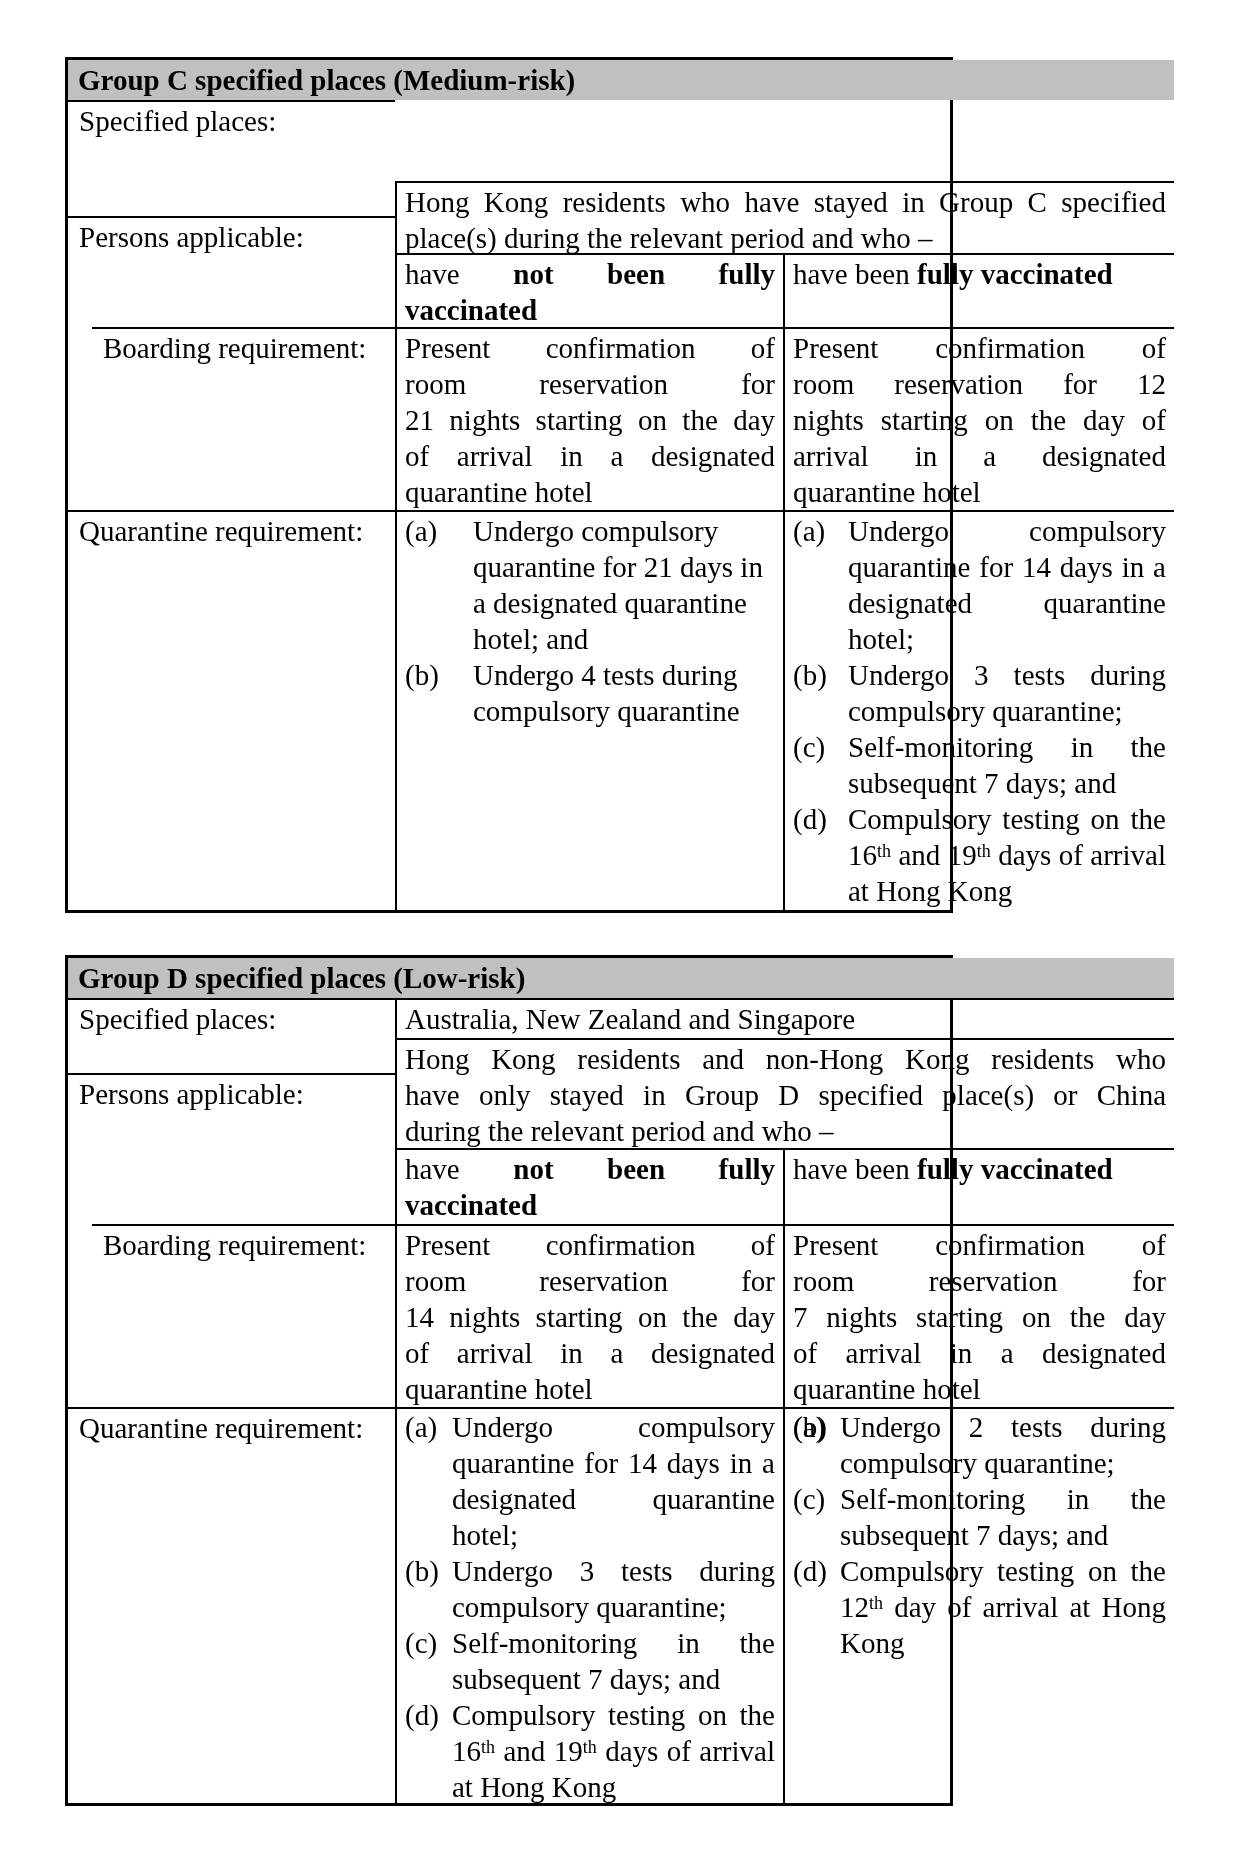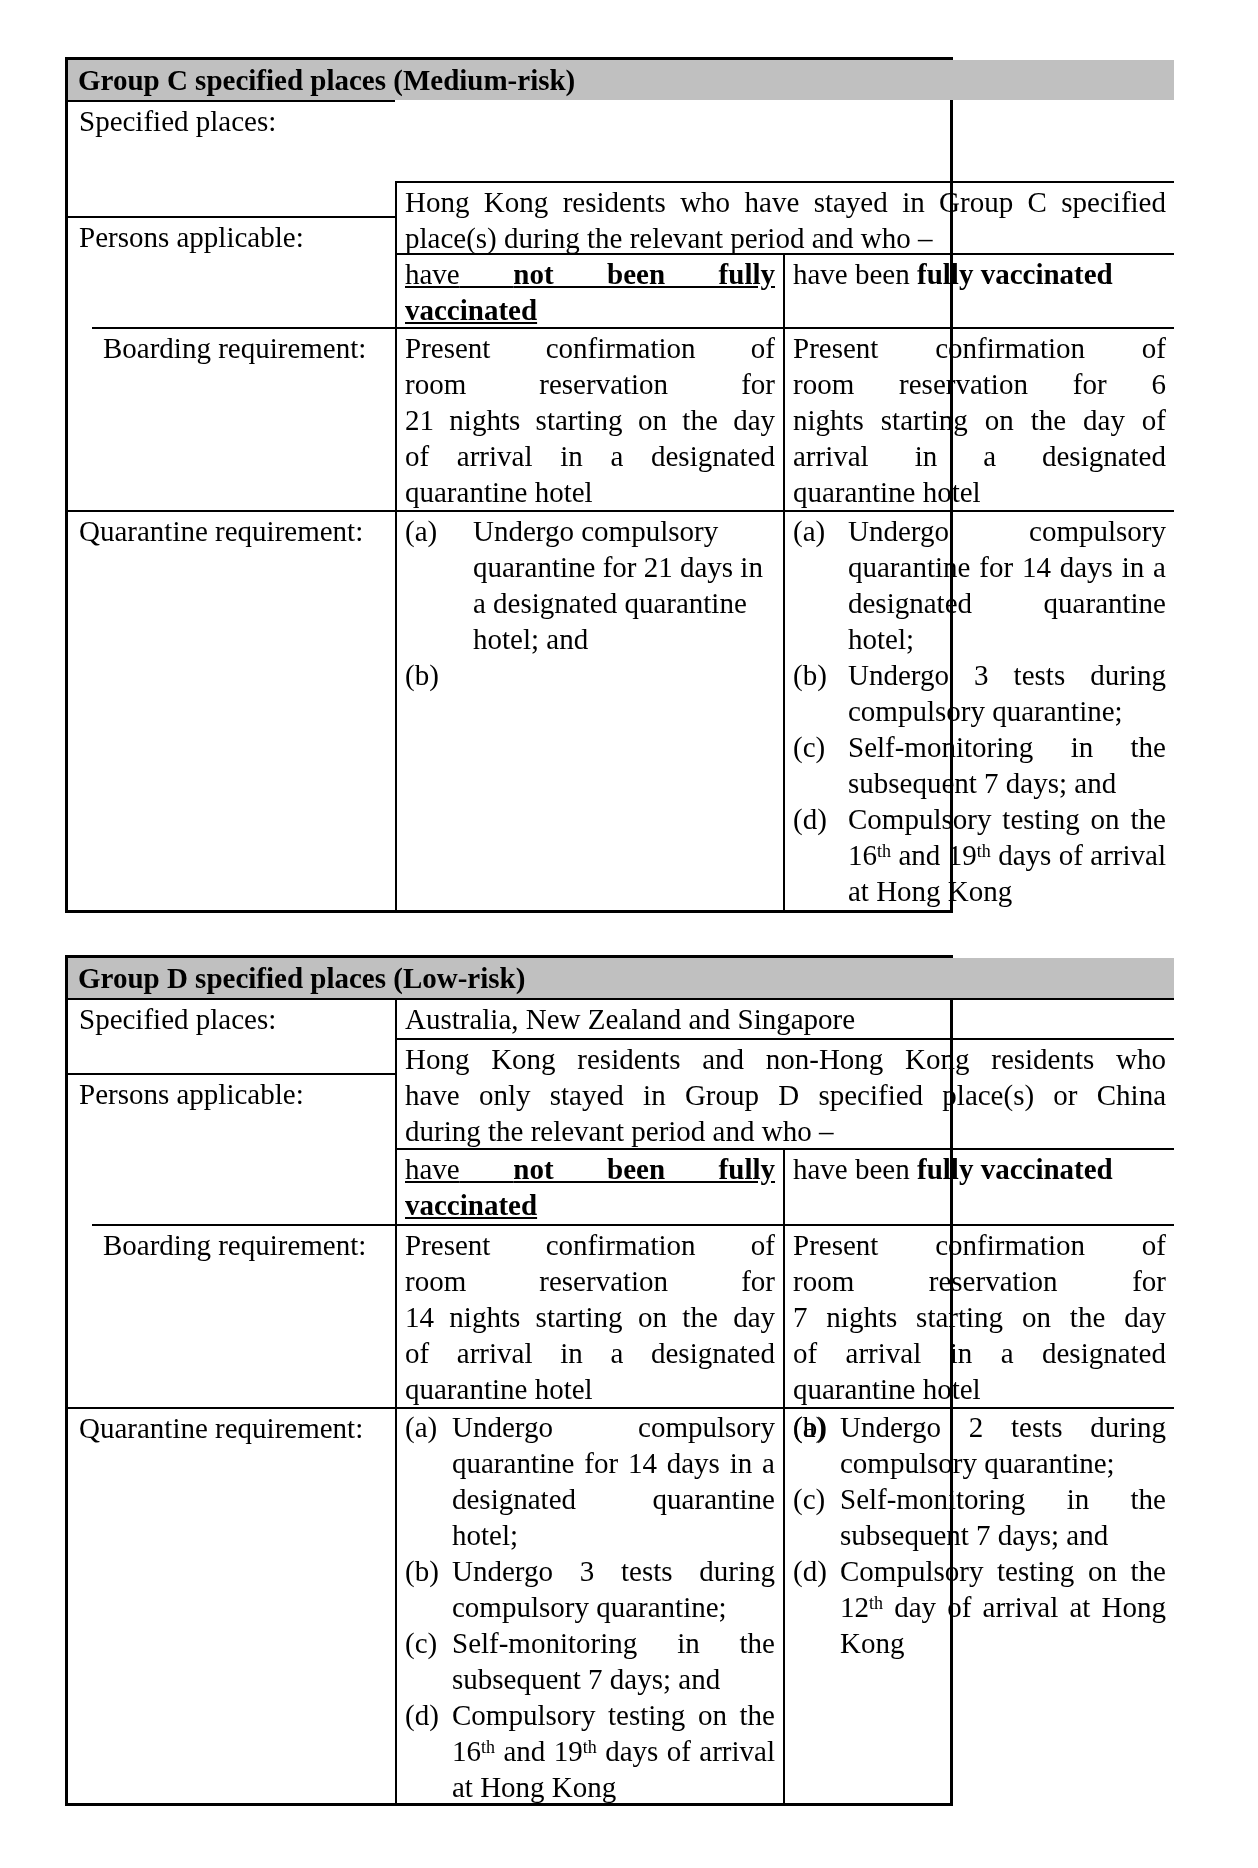--- a/index.html
+++ b/index.html
@@ -43,21 +43,21 @@
   .r5b { grid-row: 5; grid-column: 3; }
   .r6l { grid-row: 6; grid-column: 1; }
   .r6a { grid-row: 6; grid-column: 2; }
   .r6b { grid-row: 6; grid-column: 3; }
 
   
   .tline { text-align: justify; text-align-last: justify; }
   .tline.last { text-align: left; text-align-last: auto; }
 
   
-  .vax-just { text-align: justify; text-align-last: justify; text-decoration: underline; }
+  .vax-just { text-align: justify; text-align-last: justify; }
 
   
   .li { position: relative; text-align: justify; }
   .mk { position: absolute; left: 0; top: 0; }
   #table-c .r6a .li { padding-left: 68px; text-align: left; }
   #table-c .r6b .li { padding-left: 55px; }
   #table-d .r6a .li, #table-d .r6b .li { padding-left: 47px; }
   #table-d .r6a, #table-d .r6b { line-height: 36px; padding-top: 0; }
 
   sup {
@@ -95,34 +95,34 @@
     <div class="cell label bt r5l">Boarding requirement:</div>
     <div class="cell bt bl r5a">
         <div class="tline">Present confirmation of</div>
         <div class="tline">room reservation for</div>
         <div class="tline">21 nights starting on the day</div>
         <div class="tline">of arrival in a designated</div>
         <div class="tline last">quarantine hotel</div>
       </div>
     <div class="cell bt bl r5b">
         <div class="tline">Present confirmation of</div>
-        <div class="tline">room reservation for 6</div>
+        <div class="tline">room reservation for 12</div>
         <div class="tline">nights starting on the day of</div>
         <div class="tline">arrival in a designated</div>
         <div class="tline last">quarantine hotel</div>
       </div>
 
     <div class="cell label bt r6l">Quarantine requirement:</div>
 
     <div class="cell bt bl r6a">
       <div class="li">
         <span class="mk">(a)</span><span>Undergo compulsory quarantine for 21 days in a designated quarantine hotel; and</span>
       </div>
       <div class="li">
-        <span class="mk">(b)</span>
+        <span class="mk">(b)</span><span>Undergo 4 tests during compulsory quarantine</span>
       </div>
     </div>
 
     <div class="cell bt bl r6b">
       <div class="li">
         <span class="mk">(a)</span><span>Undergo compulsory quarantine for 14 days in a designated quarantine hotel;</span>
       </div>
       <div class="li">
         <span class="mk">(b)</span><span>Undergo 3 tests during compulsory quarantine;</span>
       </div>

